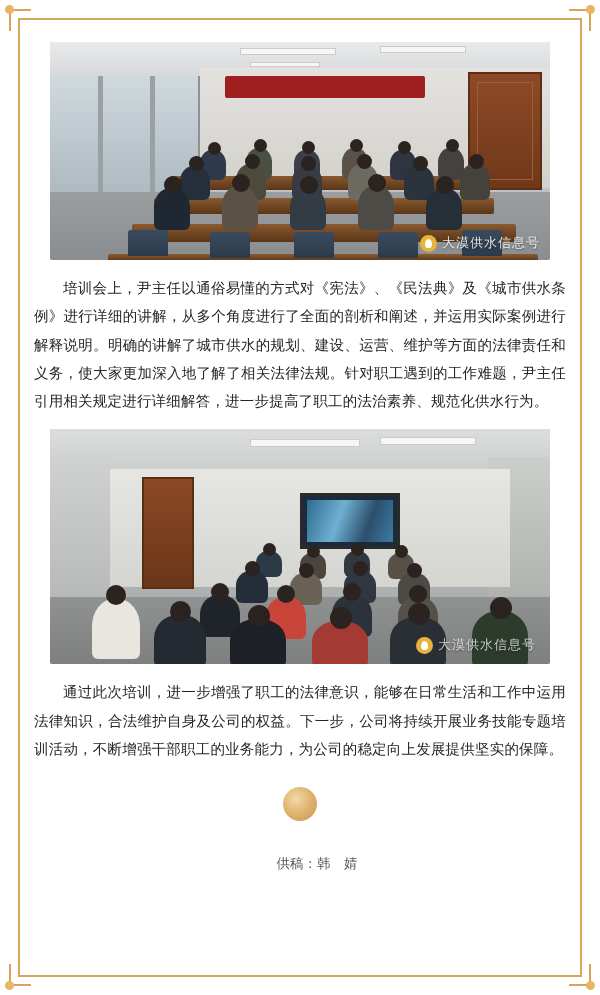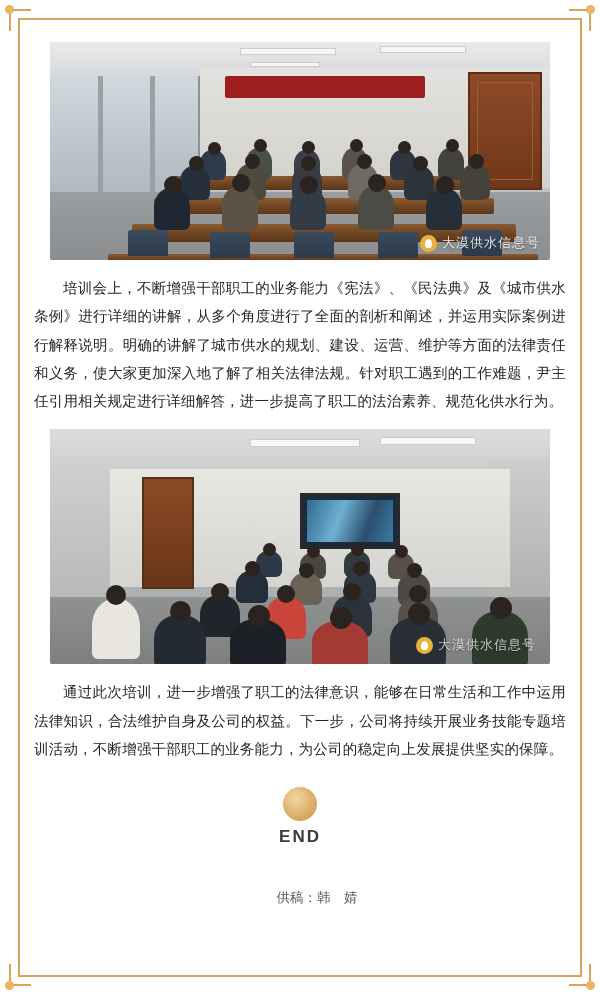--- a/index.html
+++ b/index.html
@@ -324,21 +324,21 @@
         <div class="chairback" style="left:244px; top:190px; width:40px; height:26px;"></div>
         <div class="chairback" style="left:328px; top:190px; width:40px; height:26px;"></div>
         <div class="chairback" style="left:412px; top:188px; width:40px; height:26px;"></div>
       </div>
       <div class="watermark">
         <span class="wm-badge"></span>
         <span>大漠供水信息号</span>
       </div>
     </div>
 
-    <p class="para para-2">培训会上，不断增强干部职工的业务能力《宪法》、《民法典》及《城市供水条例》进行详细的讲解，从多个角度进行了全面的剖析和阐述，并运用实际案例进行解释说明。明确的讲解了城市供水的规划、建设、运营、维护等方面的法律责任和义务，使大家更加深入地了解了相关法律法规。针对职工遇到的工作难题，尹主任引用相关规定进行详细解答，进一步提高了职工的法治素养、规范化供水行为。</p>
+    <p class="para para-2">培训会上，尹主任以通俗易懂的方式对《宪法》、《民法典》及《城市供水条例》进行详细的讲解，从多个角度进行了全面的剖析和阐述，并运用实际案例进行解释说明。明确的讲解了城市供水的规划、建设、运营、维护等方面的法律责任和义务，使大家更加深入地了解了相关法律法规。针对职工遇到的工作难题，尹主任引用相关规定进行详细解答，进一步提高了职工的法治素养、规范化供水行为。</p>
 
     <div class="photo photo-2">
       <div class="room2">
         <div class="r2-ceiling"></div>
         <div class="r1-ceil-light" style="left:200px; top:10px; width:110px; height:8px;"></div>
         <div class="r1-ceil-light" style="left:330px; top:8px;  width:96px;  height:8px;"></div>
         <div class="r2-leftwall"></div>
         <div class="r2-rightwall"></div>
         <div class="r2-frontwall"></div>
         <div class="r2-door"></div>
@@ -390,21 +390,20 @@
       <div class="watermark watermark-2">
         <span class="wm-badge"></span>
         <span>大漠供水信息号</span>
       </div>
     </div>
 
     <p class="para para-3">通过此次培训，进一步增强了职工的法律意识，能够在日常生活和工作中运用法律知识，合法维护自身及公司的权益。下一步，公司将持续开展业务技能专题培训活动，不断增强干部职工的业务能力，为公司的稳定向上发展提供坚实的保障。</p>
 
     <div class="end-block">
       <div class="end-ornament"></div>
-      <div class="end-text">END</div>
       <div class="credits">
         <div class="credit-line">
           <span>供稿：</span><span>韩　婧</span>
         </div>
 
       </div>
     </div>
 
   </div>
 </div>

